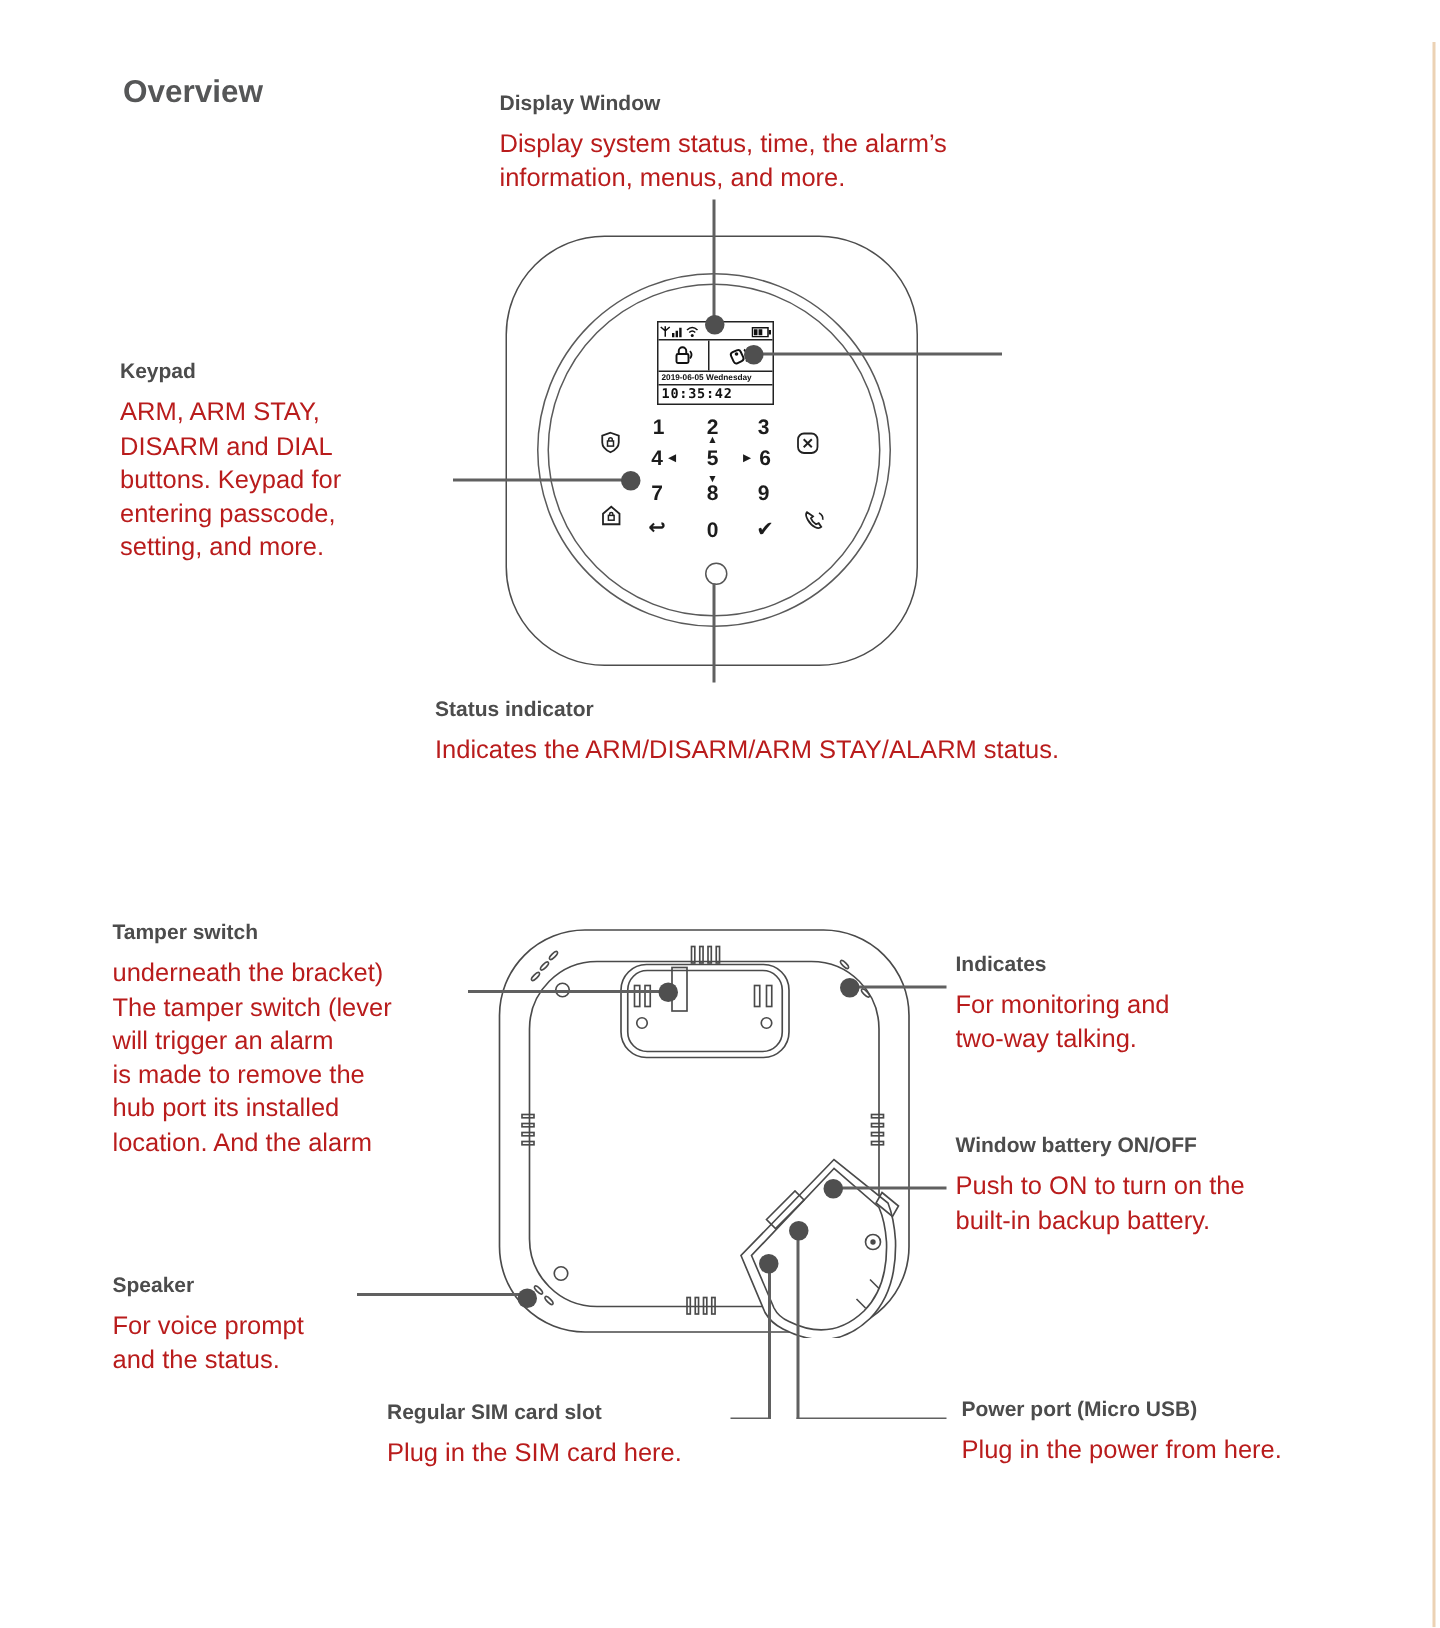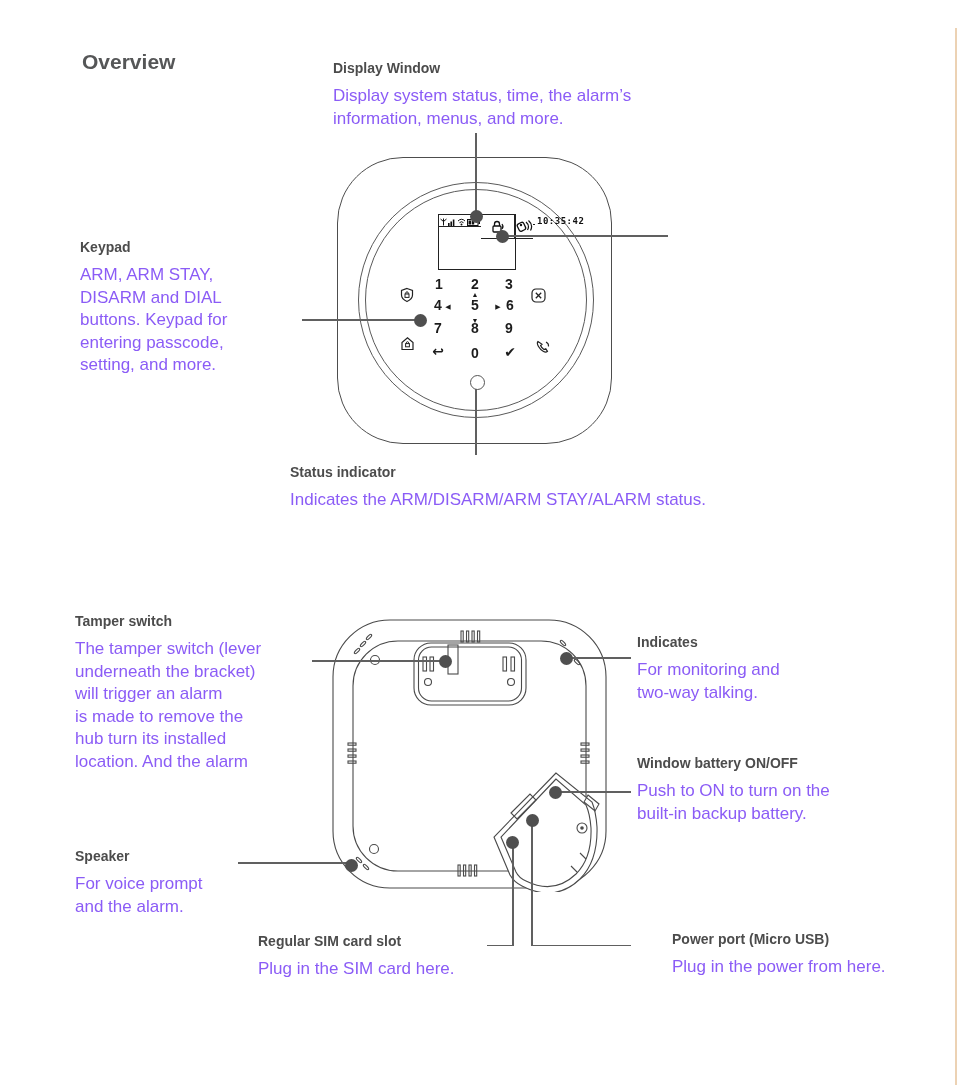--- a/index.html
+++ b/index.html
@@ -1,31 +1,31 @@
 <!DOCTYPE html>
 <html><head>
 <meta charset="utf-8">
 <style>
   html,body{margin:0;padding:0;background:#ffffff;}
   .page{position:relative;width:960px;height:1085px;background:#fff;overflow:hidden;
         font-family:"Liberation Sans","DejaVu Sans",sans-serif;color:#5d5d5d;}
   .abs{position:absolute;}
   .heading{font-weight:bold;color:#4c4c4c;font-size:14px;line-height:22px;margin-bottom:6px;white-space:nowrap;}
-  .bodyline{font-size:17px;line-height:22.5px;color:#8b5cf6;white-space:nowrap;}
+  .bodyline{font-size:17px;line-height:22.5px;color:#b91c1c;white-space:nowrap;}
   .title{font-size:21px;font-weight:bold;color:#555657;}
   
   .hline{position:absolute;height:1.5px;background:#606060;}
   .vline{position:absolute;width:1.5px;background:#606060;}
   .dot{position:absolute;width:13px;height:13px;border-radius:50%;background:#4f4f4f;}
   
   .device-front{position:absolute;left:337px;top:157px;width:275px;height:287px;
                 border:1.5px solid #4d4d4d;border-radius:66px;box-sizing:border-box;}
   .ring{position:absolute;border:1.2px solid #5a5a5a;border-radius:50%;box-sizing:border-box;}
   .lcd{position:absolute;left:100px;top:56px;width:78px;height:56px;border:1.5px solid #222;
-       box-sizing:border-box;display:flex;flex-direction:row;background:#fff;}
+       box-sizing:border-box;display:flex;flex-direction:column;background:#fff;}
   .lcd-statusbar{height:11px;border-bottom:1px solid #222;display:flex;align-items:center;padding:0 1px;}
   .lcd-iconrow{height:23px;border-bottom:1px solid #222;display:flex;}
   .lcd-cell-l{width:33px;border-right:1px solid #222;display:flex;align-items:center;justify-content:center;}
   .lcd-cell-r{flex:1;display:flex;align-items:center;justify-content:center;}
   .lcd-date{height:9px;border-bottom:1px solid #222;font-size:5.5px;line-height:9px;color:#111;
             white-space:nowrap;overflow:hidden;padding-left:2px;font-weight:bold;}
   .lcd-time{flex:1;font-family:"DejaVu Sans Mono",monospace;font-weight:bold;font-size:9px;
             line-height:12px;color:#111;padding-left:2px;letter-spacing:.5px;}
   .key{position:absolute;transform:translate(-50%,-50%);font-weight:bold;color:#1c1c1c;
        font-size:14px;line-height:14px;}
@@ -169,52 +169,52 @@
   <div class="vline" style="left:475px;top:133px;height:78px;"></div>
   <div class="dot" style="left:469.5px;top:209.5px;"></div>
   <div class="hline" style="left:506px;top:235px;width:162px;"></div>
   <div class="dot" style="left:495.5px;top:229.5px;"></div>
   <div class="hline" style="left:302px;top:319px;width:113px;"></div>
   <div class="dot" style="left:413.5px;top:313.5px;"></div>
   <div class="vline" style="left:475px;top:389px;height:66px;"></div>
 
   <div class="abs" style="left:75px;top:610px;">
     <div class="heading">Tamper switch</div>
+    <div class="bodyline">underneath the bracket)</div>
     <div class="bodyline">The tamper switch (lever</div>
-    <div class="bodyline">underneath the bracket)</div>
     <div class="bodyline">will trigger an alarm</div>
     <div class="bodyline">is made to remove the</div>
-    <div class="bodyline">hub turn its installed</div>
+    <div class="bodyline">hub port its installed</div>
     <div class="bodyline">location. And the alarm</div>
   </div>
 
   <div class="abs" style="left:75px;top:845px;">
     <div class="heading">Speaker</div>
     <div class="bodyline">For voice prompt</div>
-    <div class="bodyline">and the alarm.</div>
+    <div class="bodyline">and the status.</div>
   </div>
 
   <div class="abs" style="left:637px;top:631px;">
     <div class="heading">Indicates</div>
     <div class="bodyline">For monitoring and</div>
     <div class="bodyline">two-way talking.</div>
   </div>
 
   <div class="abs" style="left:637px;top:752px;">
     <div class="heading">Window battery ON/OFF</div>
     <div class="bodyline">Push to ON to turn on the</div>
     <div class="bodyline">built-in backup battery.</div>
   </div>
 
   <div class="abs" style="left:258px;top:930px;">
     <div class="heading">Regular SIM card slot</div>
     <div class="bodyline">Plug in the SIM card here.</div>
   </div>
 
-  <div class="abs" style="left:672px;top:928px;">
+  <div class="abs" style="left:641px;top:928px;">
     <div class="heading">Power port (Micro USB)</div>
     <div class="bodyline">Plug in the power from here.</div>
   </div>
 
   <svg class="abs" style="left:330px;top:616px;" width="280" height="276" viewBox="0 0 280 276" fill="none" stroke="#4a4a4a" stroke-width="1.1">
     <rect x="3" y="4" width="273" height="268" rx="57"></rect>
     <rect x="23" y="25" width="233" height="230" rx="45"></rect>
 
     <g>
       <rect x="84" y="27" width="112" height="62" rx="17"></rect>

